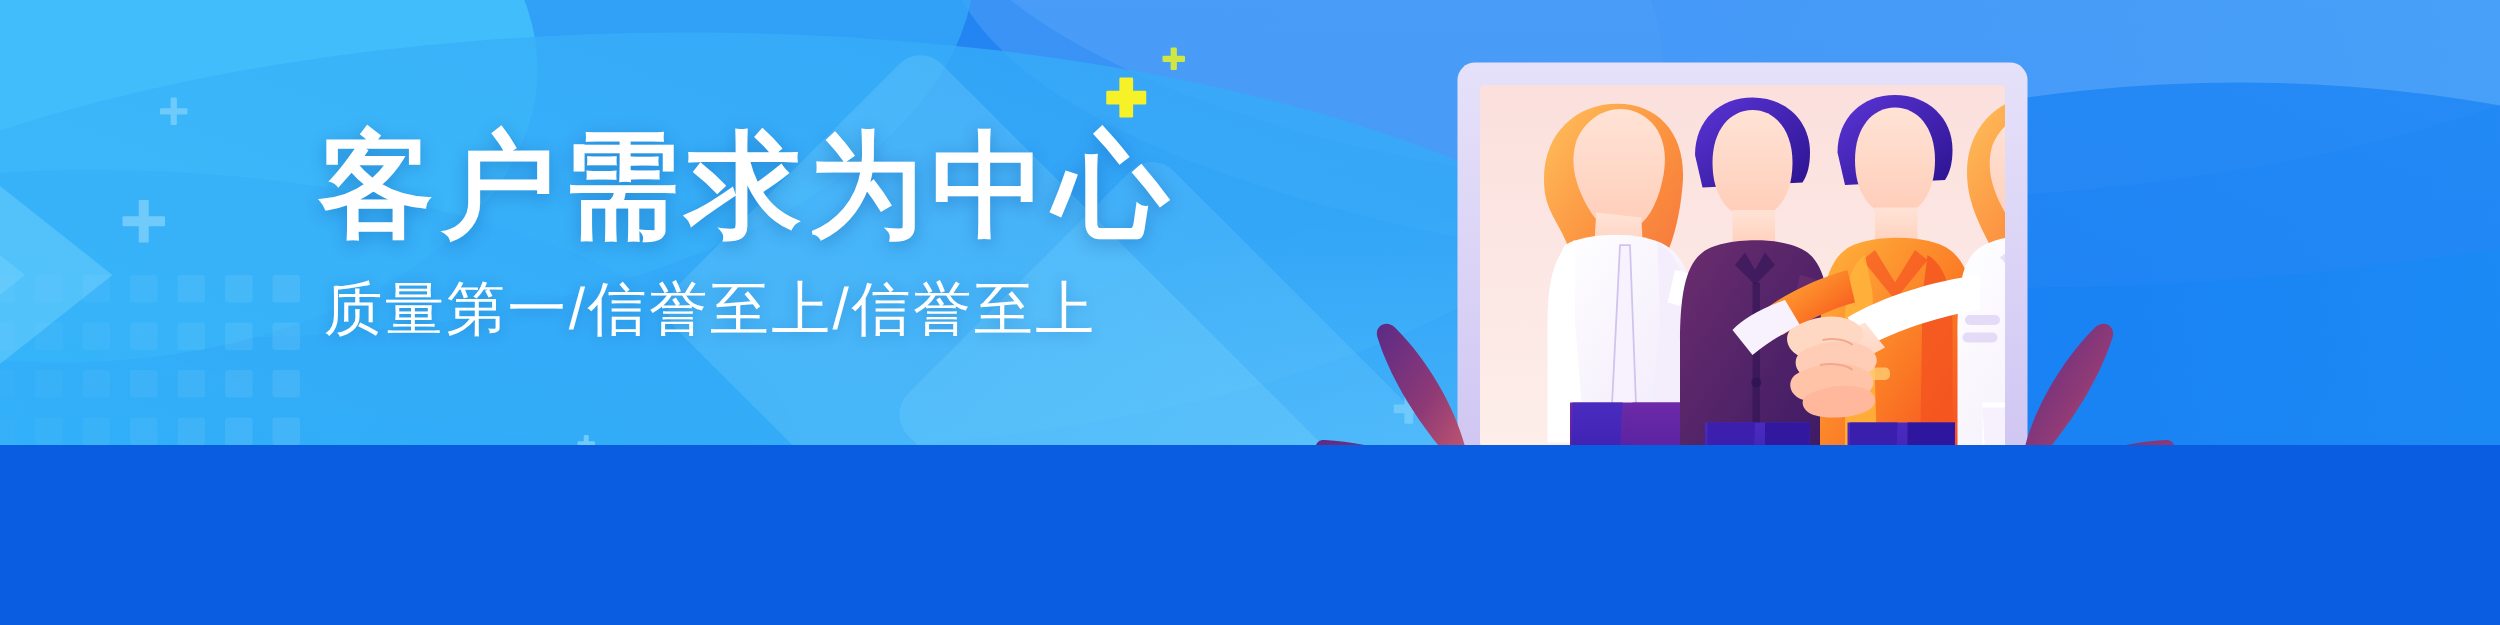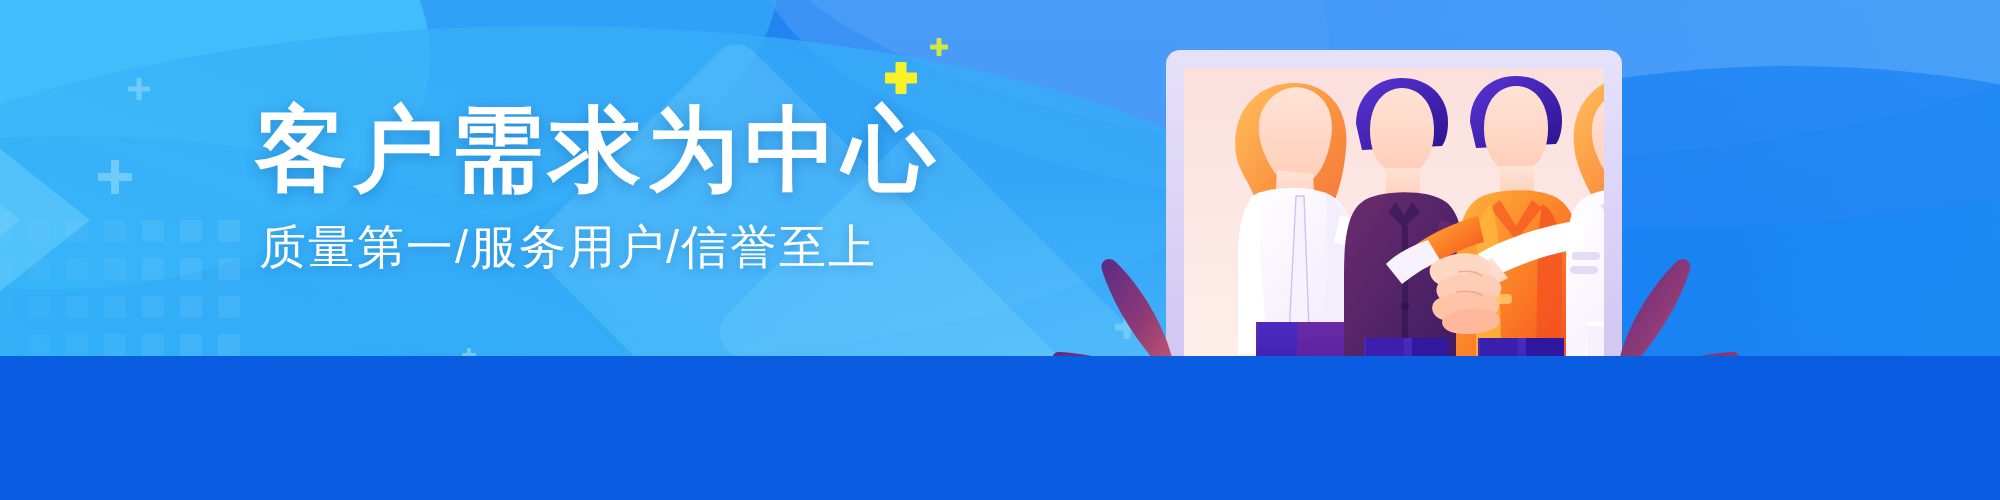--- a/index.html
+++ b/index.html
@@ -195,21 +195,21 @@
       <div class="plus" style="left: 72px; top: 382px; width: 20px; height: 20px; color: rgb(127, 210, 251); opacity: 0.8; --t: 6px;"></div>
       <div class="plus" style="left: 150px; top: 408px; width: 16px; height: 16px; color: rgb(247, 241, 40); opacity: 1; --t: 5px;"></div>
       <div class="plus" style="left: 885px; top: 62px; width: 32px; height: 32px; color: rgb(247, 241, 40); opacity: 1; --t: 11px;"></div>
       <div class="plus" style="left: 930px; top: 38px; width: 18px; height: 18px; color: rgb(216, 234, 58); opacity: 0.95; --t: 5px;"></div>
       <div class="plus" style="left: 1115px; top: 315px; width: 24px; height: 24px; color: rgb(127, 210, 251); opacity: 0.7; --t: 7px;"></div>
       <div class="plus" style="left: 462px; top: 348px; width: 14px; height: 14px; color: rgb(143, 220, 255); opacity: 0.65; --t: 4px;"></div>
     </div>
 
   <div class="text-block">
     <h1 class="headline">客户需求为中心</h1>
-    <p class="subline">质量第一/服务用户/信誉至上</p>
+    <p class="subline">质量第一/信誉至上/信誉至上</p>
   </div>
 
   <div class="illustration">
     <svg viewBox="0 0 560 460" xmlns="http://www.w3.org/2000/svg">
       <defs>
         <linearGradient id="gScreen" x1="0" y1="0" x2="0" y2="1">
           <stop offset="0%" stop-color="#fbe0dd"></stop>
             <stop offset="100%" stop-color="#fdeeea"></stop>
         </linearGradient>
         <linearGradient id="gLidBody" x1="0" y1="0" x2="0" y2="1">

